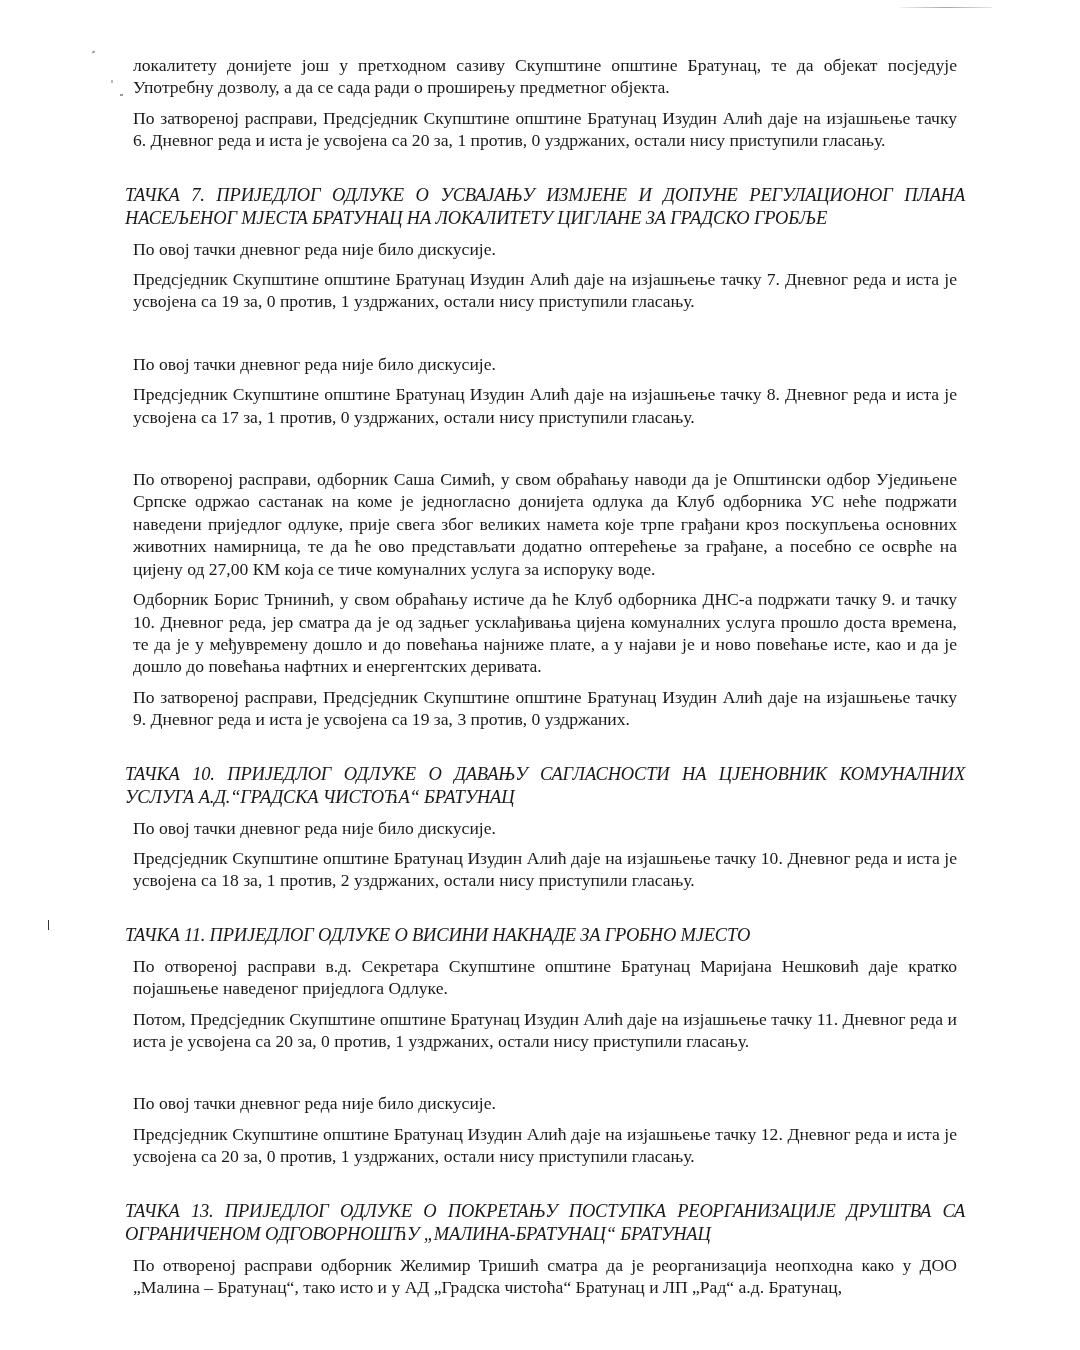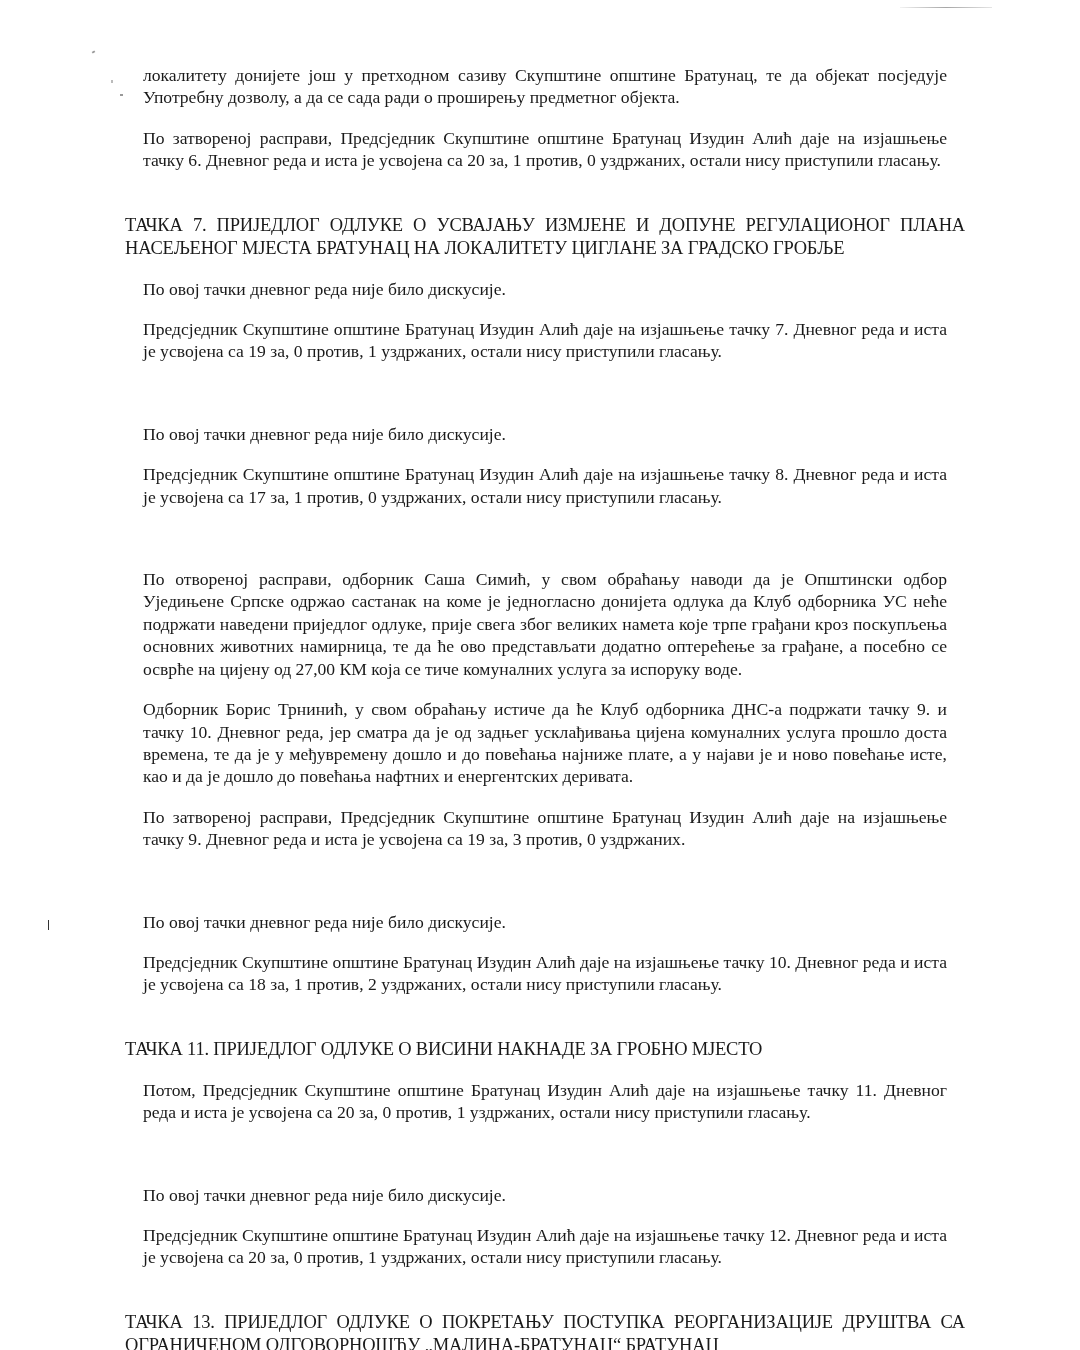--- a/index.html
+++ b/index.html
@@ -17,30 +17,31 @@
     }
     .page {
       position: absolute;
       left: 125px;
       top: 46px;
       width: 840px;
       font-size: 17.6px;
       line-height: 22.4px;
     }
     .para {
-      margin: 18px;
+      margin: 8px;
       text-align: justify;
       font-stretch: condensed;
     }
     .heading {
       margin: 0;
       text-align: justify;
       font-size: 18.5px;
       line-height: 23px;
       letter-spacing: -0.2px;
+      font-style: italic;
     }
     .gap { height: 24px; }
     .scan-mark {
       position: absolute;
       background: #555;
     }
     .topline {
       position: absolute;
       left: 900px;
       top: 7px;
@@ -83,33 +84,36 @@
 
   <div class="gap"></div>
   <div>
     <p class="para">По отвореној расправи, одборник Саша Симић, у свом обраћању наводи да је Општински одбор Уједињене Српске одржао састанак на коме је једногласно донијета одлука да Клуб одборника УС неће подржати наведени приједлог одлуке, прије свега због великих намета које трпе грађани кроз поскупљења основних животних намирница, те да ће ово представљати додатно оптерећење за грађане, а посебно се осврће на цијену од 27,00 КМ која се тиче комуналних услуга за испоруку воде.</p>
     <p class="para">Одборник Борис Трнинић, у свом обраћању истиче да ће Клуб одборника ДНС-а подржати тачку 9. и тачку 10. Дневног реда, јер сматра да је од задњег усклађивања цијена комуналних услуга прошло доста времена, те да је у међувремену дошло и до повећања најниже плате, а у најави је и ново повећање исте, као и да је дошло до повећања нафтних и енергентских деривата.</p>
     <p class="para">По затвореној расправи, Предсједник Скупштине општине Братунац Изудин Алић даје на изјашњење тачку 9. Дневног реда и иста је усвојена са 19 за, 3 против, 0 уздржаних.</p>
   </div>
 
   <div class="gap"></div>
   <div>
+    <p class="heading">ТАЧКА 10. ПРИЈЕДЛОГ ОДЛУКЕ О ДАВАЊУ САГЛАСНОСТИ НА ЦЈЕНОВНИК КОМУНАЛНИХ УСЛУГА А.Д.“ГРАДСКА ЧИСТОЋА“ БРАТУНАЦ</p>
     <p class="para">По овој тачки дневног реда није било дискусије.</p>
     <p class="para">Предсједник Скупштине општине Братунац Изудин Алић даје на изјашњење тачку 10. Дневног реда и иста је усвојена са 18 за, 1 против, 2 уздржаних, остали нису приступили гласању.</p>
   </div>
 
   <div class="gap"></div>
   <div>
     <p class="heading">ТАЧКА 11. ПРИЈЕДЛОГ ОДЛУКЕ О ВИСИНИ НАКНАДЕ ЗА ГРОБНО МЈЕСТО</p>
+    <p class="para">По отвореној расправи в.д. Секретара Скупштине општине Братунац Маријана Нешковић даје кратко појашњење наведеног приједлога Одлуке.</p>
     <p class="para">Потом, Предсједник Скупштине општине Братунац Изудин Алић даје на изјашњење тачку 11. Дневног реда и иста је усвојена са 20 за, 0 против, 1 уздржаних, остали нису приступили гласању.</p>
   </div>
 
   <div class="gap"></div>
   <div>
     <p class="para">По овој тачки дневног реда није било дискусије.</p>
     <p class="para">Предсједник Скупштине општине Братунац Изудин Алић даје на изјашњење тачку 12. Дневног реда и иста је усвојена са 20 за, 0 против, 1 уздржаних, остали нису приступили гласању.</p>
   </div>
 
   <div class="gap"></div>
   <div>
     <p class="heading">ТАЧКА 13. ПРИЈЕДЛОГ ОДЛУКЕ О ПОКРЕТАЊУ ПОСТУПКА РЕОРГАНИЗАЦИЈЕ ДРУШТВА СА ОГРАНИЧЕНОМ ОДГОВОРНОШЋУ „МАЛИНА-БРАТУНАЦ“ БРАТУНАЦ</p>
+    <p class="para">По отвореној расправи одборник Желимир Тришић сматра да је реорганизација неопходна како у ДОО „Малина – Братунац“, тако исто и у АД „Градска чистоћа“ Братунац и ЛП „Рад“ а.д. Братунац,</p>
   </div>
 </div>
 
 </body></html>

